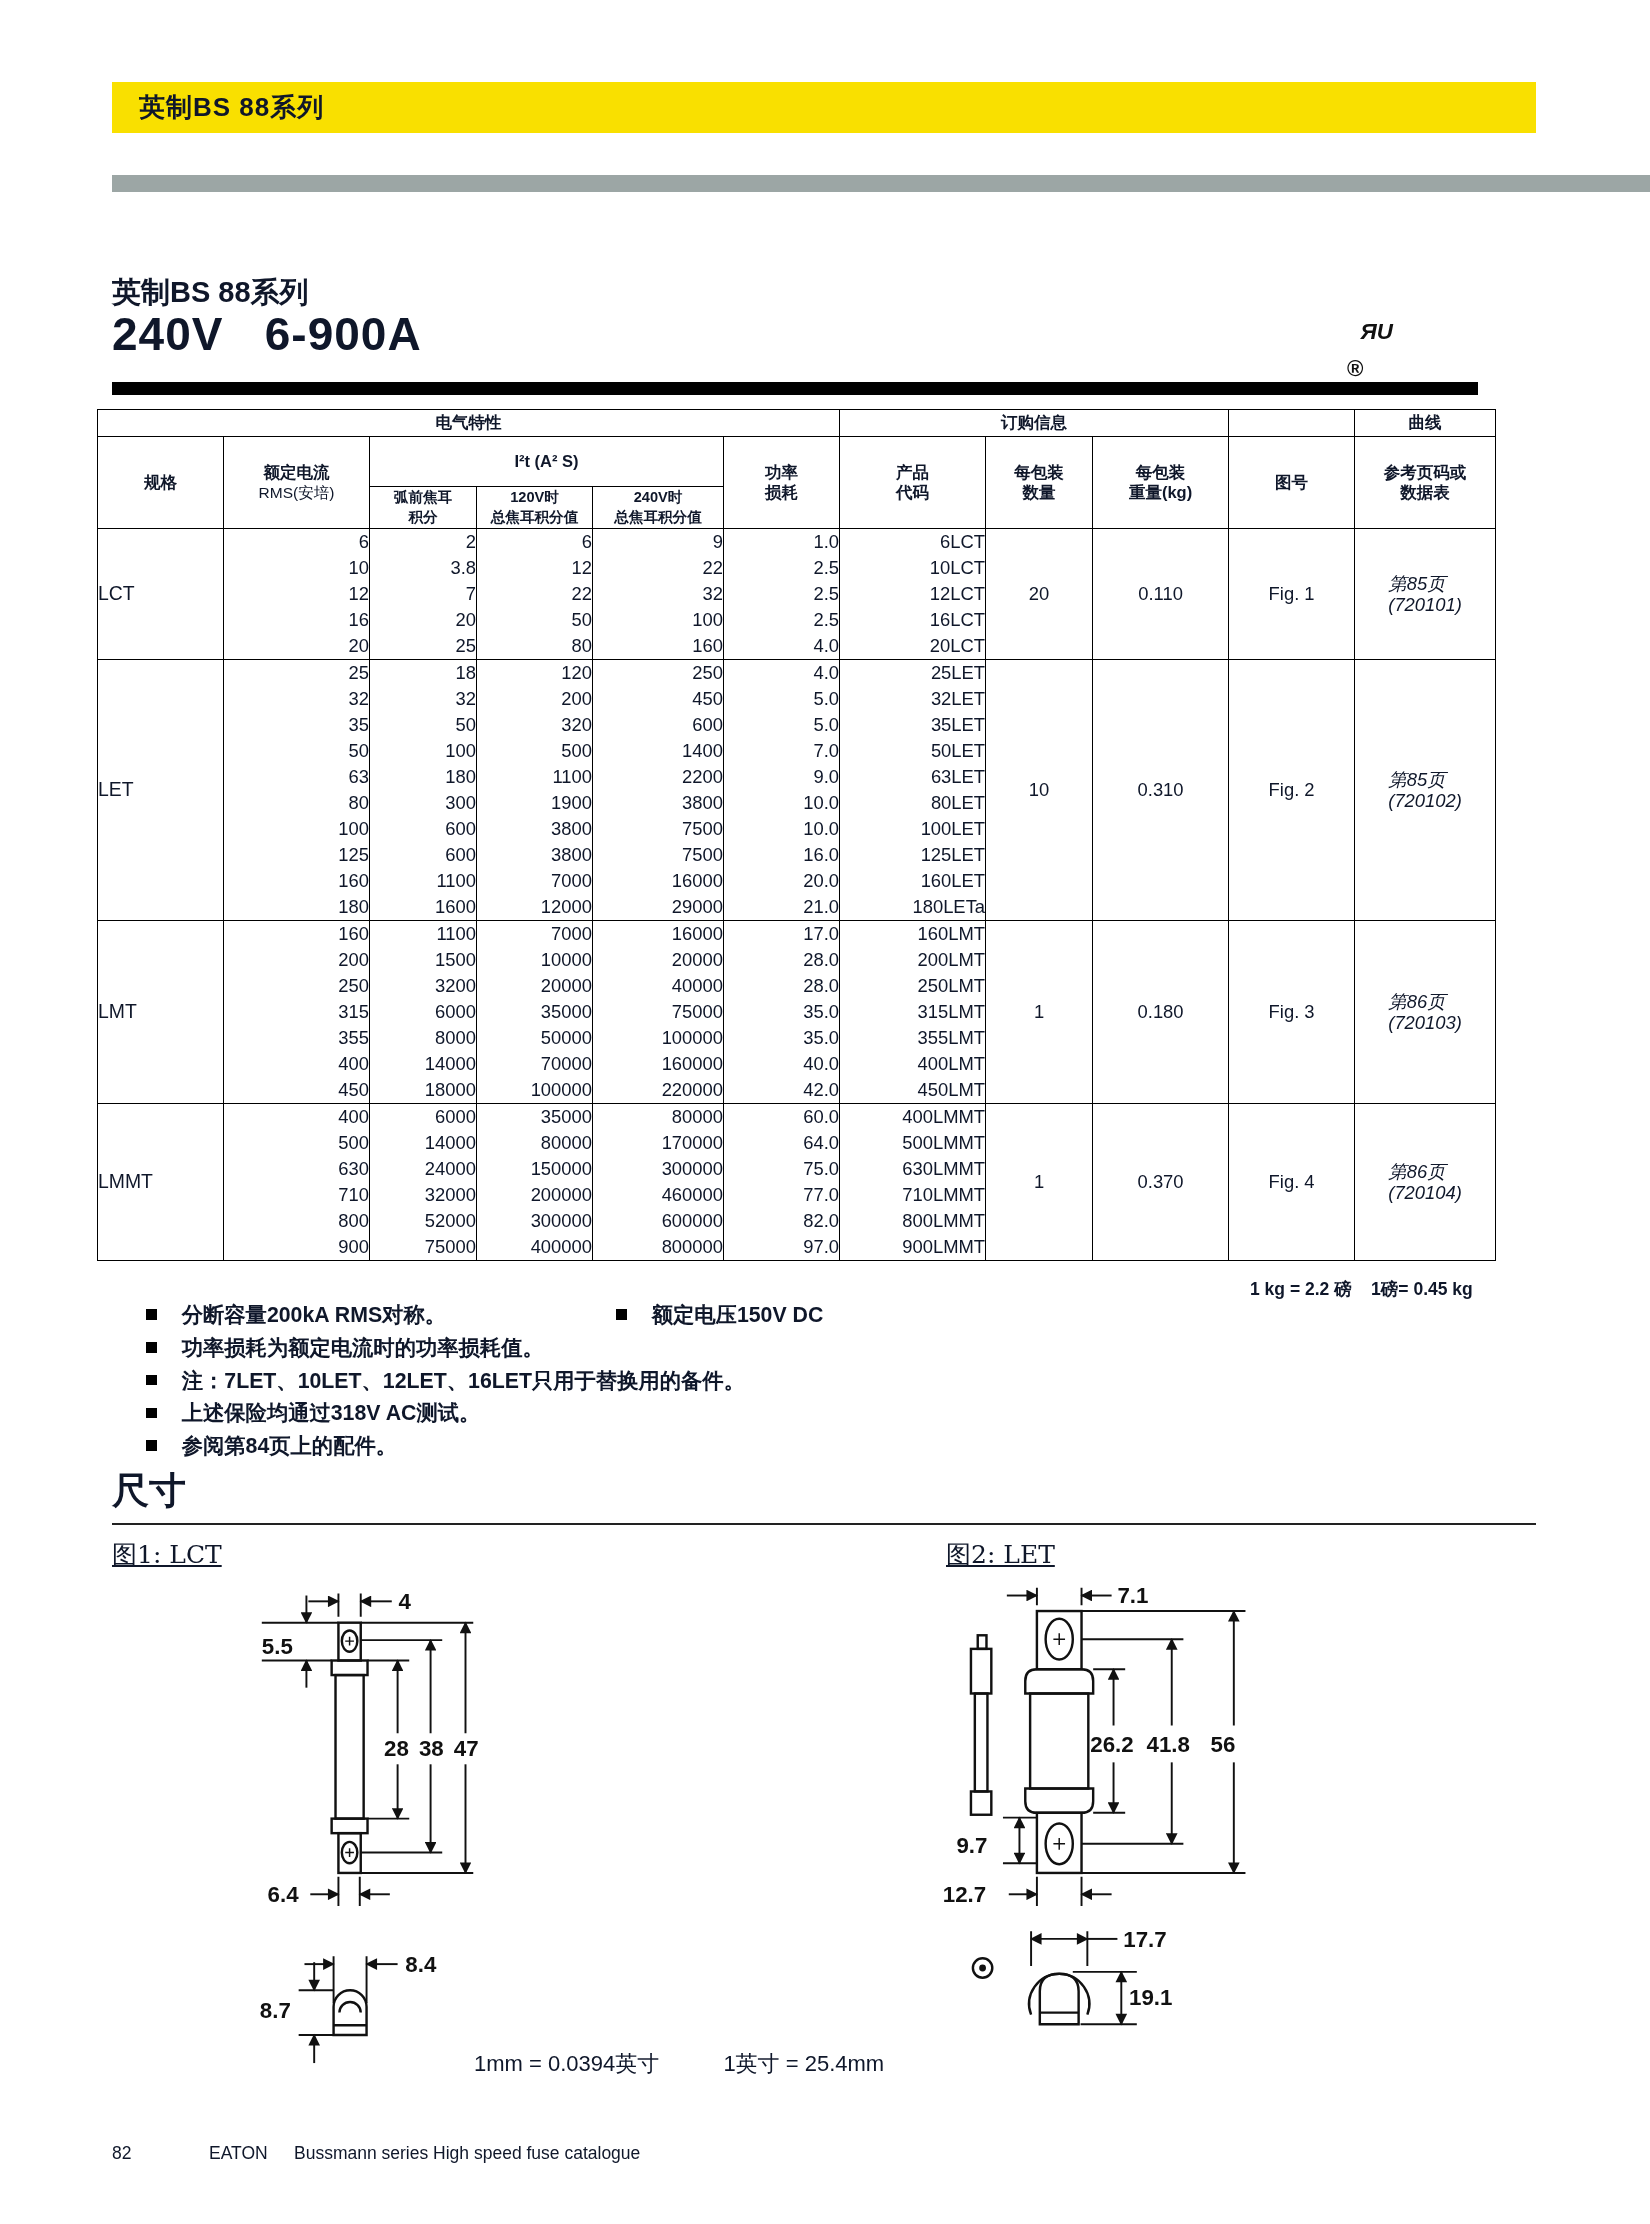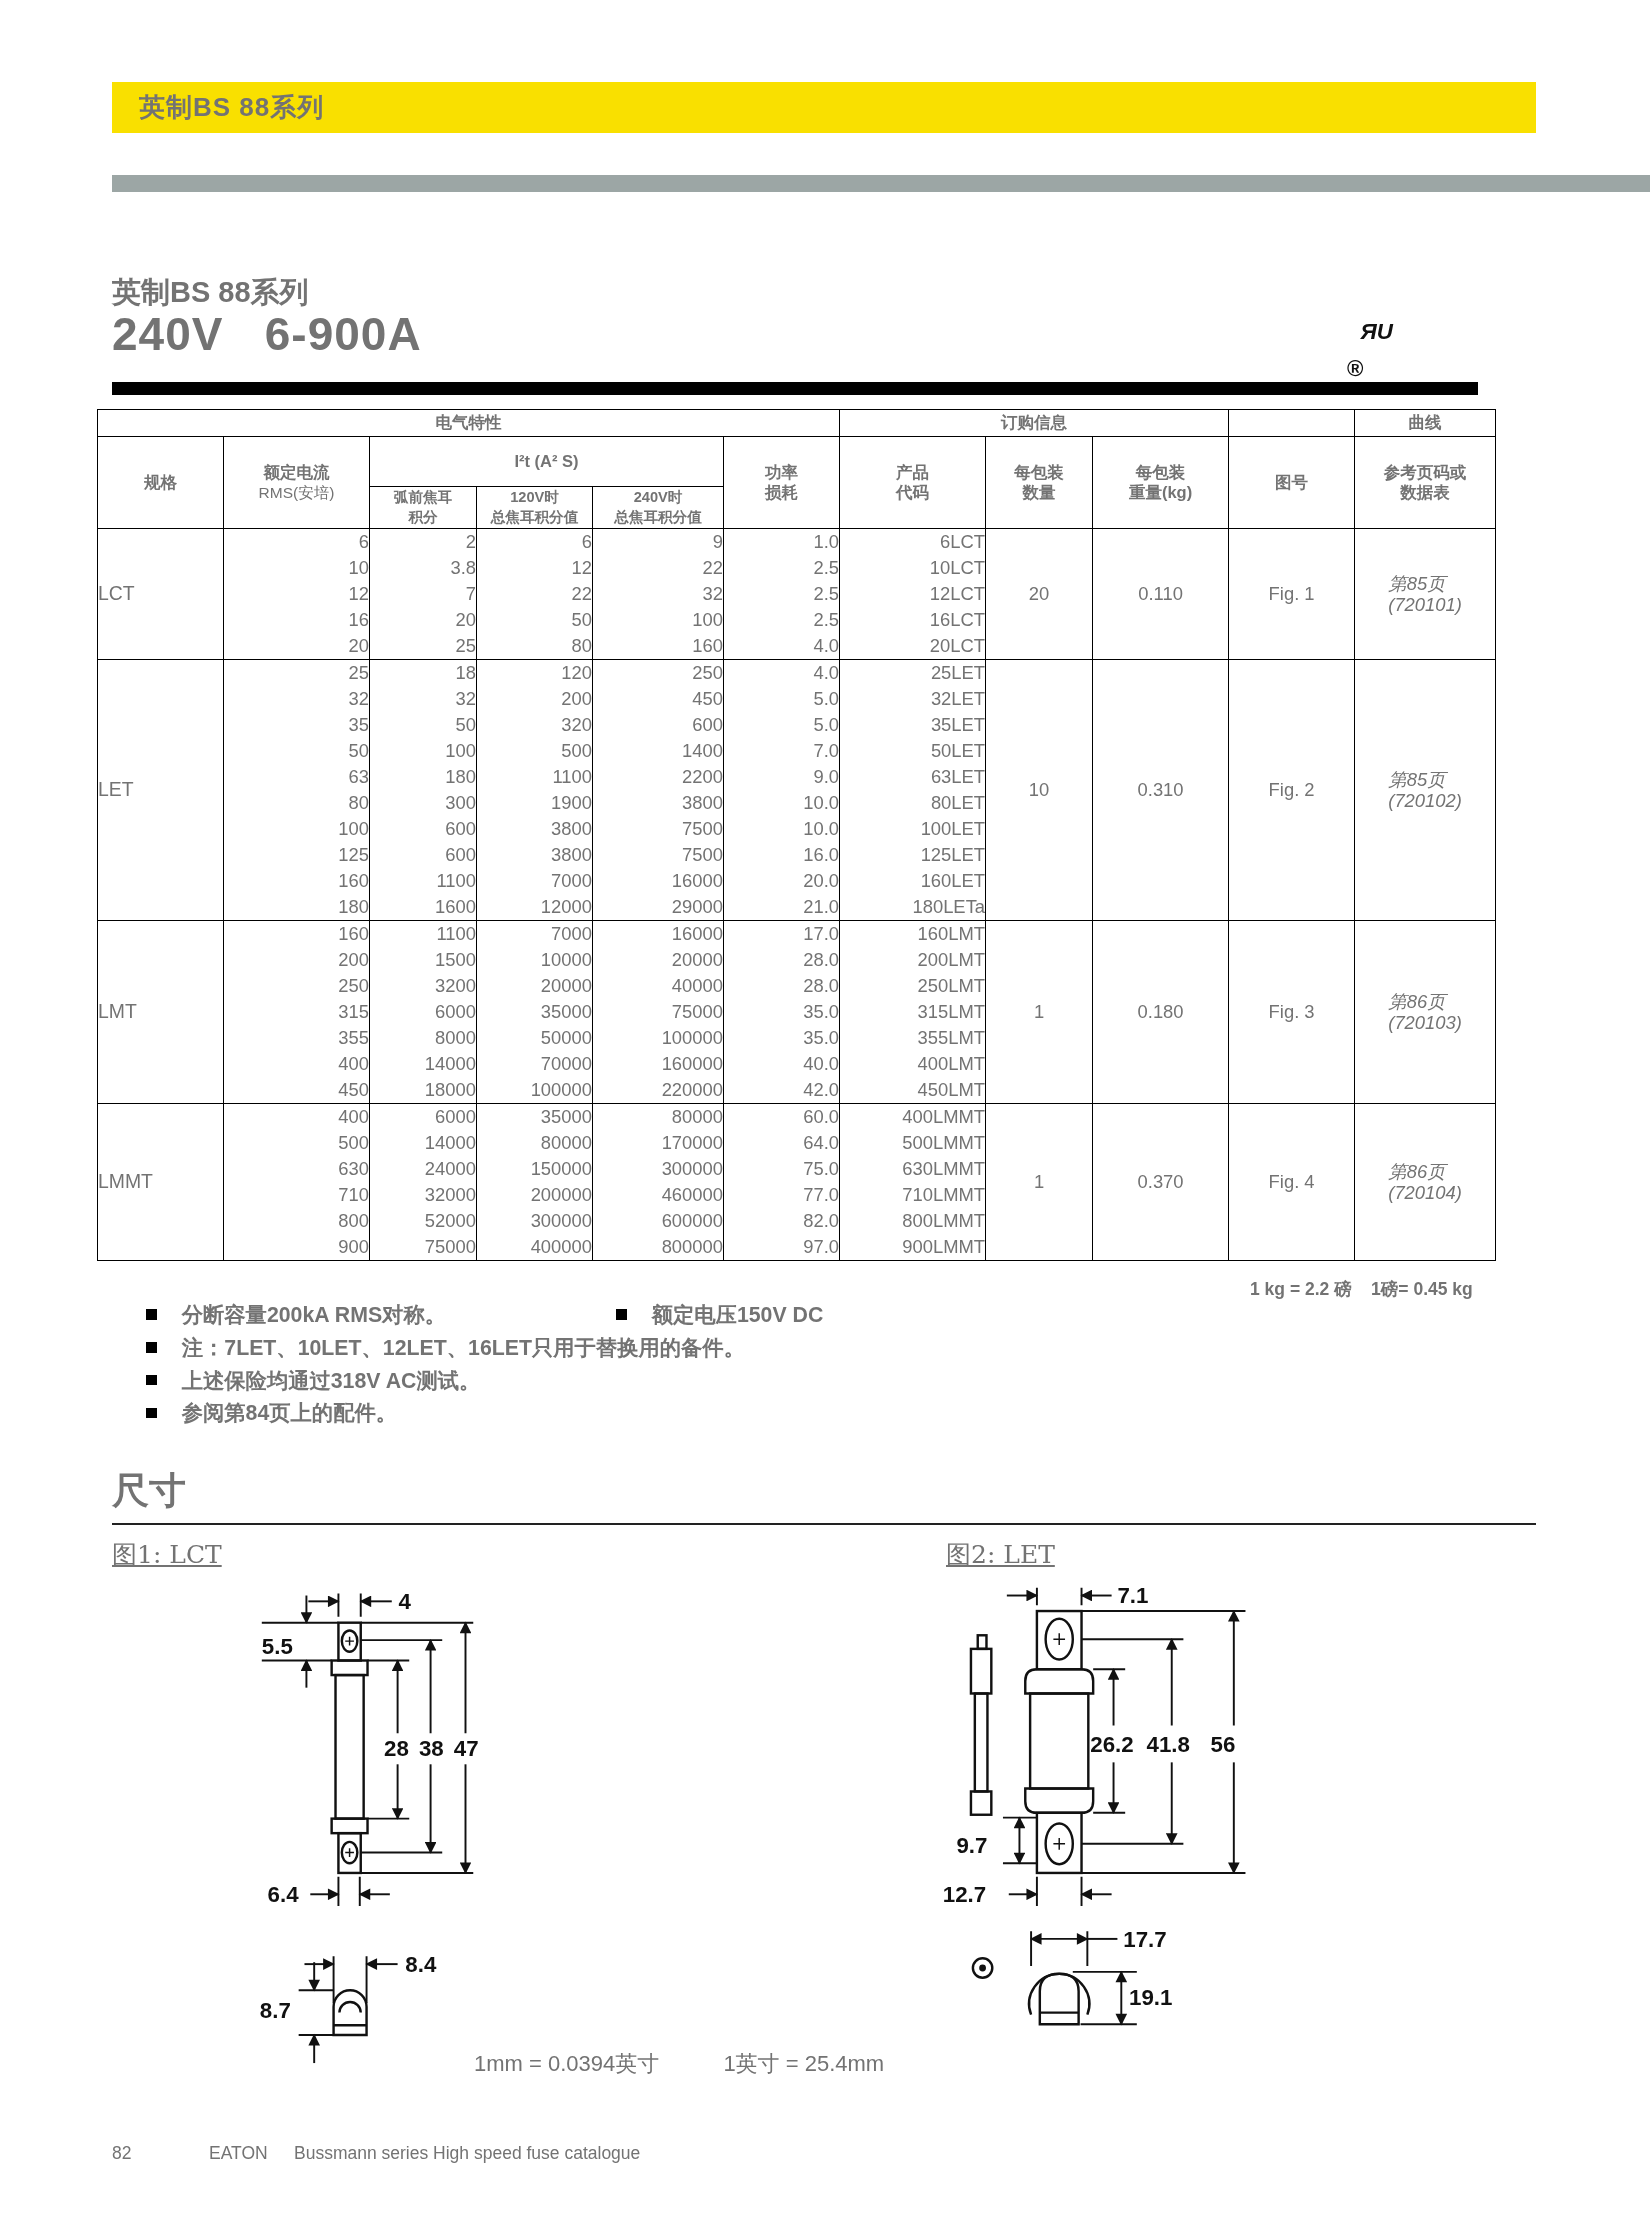--- a/index.html
+++ b/index.html
@@ -1,17 +1,17 @@
 <!DOCTYPE html>
 <html><head>
 <meta charset="utf-8">
 <style>
   html,body{margin:0;padding:0;background:#e8e8e8;}
   .page{position:relative;width:1651px;height:2224px;background:#ffffff;overflow:hidden;
-        font-family:"Liberation Sans","DejaVu Sans",sans-serif;color:#737373;}
+        font-family:"Liberation Sans","DejaVu Sans",sans-serif;color:#0f172a;}
   .pre{white-space:pre;text-align:center;}
 
   
   .yellow-banner{position:absolute;left:112px;top:82px;width:1424px;height:51px;
         background:#F9E000;display:flex;align-items:center;}
   .yellow-banner span{font-size:26px;font-weight:bold;margin-left:27px;letter-spacing:1px;}
   .gray-bar{position:absolute;left:112px;top:175px;width:1539px;height:16.5px;background:#9CA6A5;}
 
   
   .series-title{position:absolute;left:112px;top:273px;font-size:29px;font-weight:bold;}
@@ -402,20 +402,24 @@
     <div class="note-line">
       <span class="bullet"></span>
       <span>分断容量200kA RMS对称。</span>
       <span class="note-extra">
         <span class="bullet"></span>
         <span>额定电压150V DC</span>
       </span>
     </div>
     <div class="note-line">
       <span class="bullet"></span>
+      <span>功率损耗为额定电流时的功率损耗值。</span>
+    </div>
+    <div class="note-line">
+      <span class="bullet"></span>
       <span>注：7LET、10LET、12LET、16LET只用于替换用的备件。</span>
     </div>
     <div class="note-line">
       <span class="bullet"></span>
       <span>上述保险均通过318V AC测试。</span>
     </div>
     <div class="note-line">
       <span class="bullet"></span>
       <span>参阅第84页上的配件。</span>
     </div>

